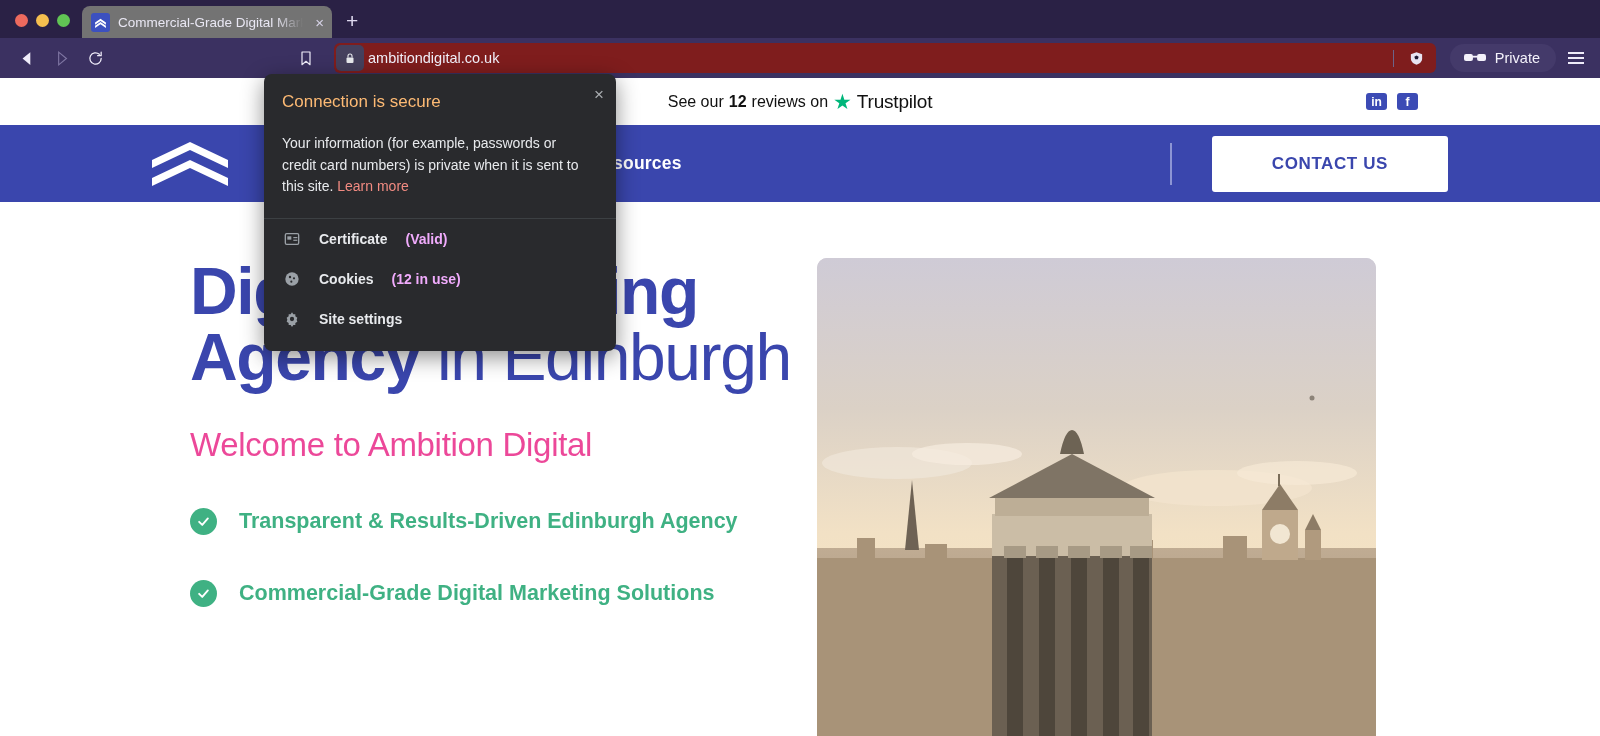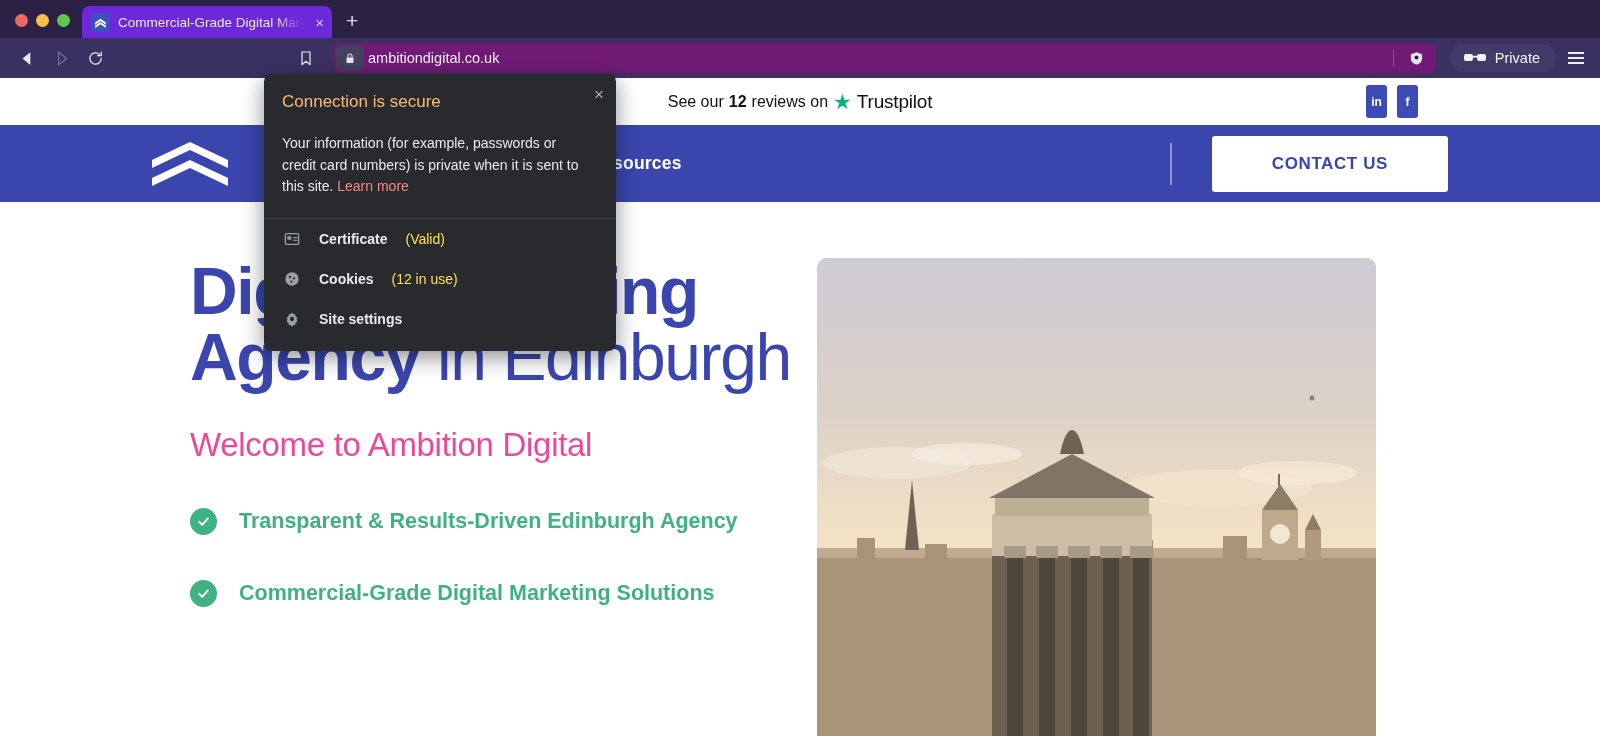--- a/index.html
+++ b/index.html
@@ -18,21 +18,21 @@
     position: relative;
   }
   .traffic { display: flex; align-items: center; gap: 8px; padding: 0 12px 11px 5px; }
   .dot { width: 13px; height: 13px; border-radius: 50%; }
   .dot.red { background: #ed6a5e; }
   .dot.yellow { background: #f5bf4f; }
   .dot.green { background: #61c554; }
 
   .tab {
     height: 32px; width: 250px; border-radius: 8px 8px 0 0;
-    background: #6d28d9; display: flex; align-items: center;
+    background: #737373; display: flex; align-items: center;
     padding: 0 8px 0 9px; gap: 8px; position: relative; overflow: hidden;
   }
   .favicon {
     width: 19px; height: 19px; border-radius: 3px; background: #3c50bf;
     display: flex; align-items: center; justify-content: center; flex: 0 0 auto;
   }
   .tab-title {
     color: #e9e7f3; font-size: 13.5px; white-space: nowrap; overflow: hidden;
     flex: 1 1 auto;
     -webkit-mask-image: linear-gradient(to right, #000 84%, transparent 99%);
@@ -49,21 +49,21 @@
   .navbar {
     height: 40px; background: #3b3161;
     display: flex; align-items: center; gap: 0; padding: 0 10px;
   }
   .navbtn {
     width: 34px; height: 30px; display: flex; align-items: center; justify-content: center;
     color: #efecf9;
   }
   .navbtn.dim { color: #7f76a3; }
   .urlbar {
-    flex: 1 1 auto; height: 30px; background: #701a75; border-radius: 6px;
+    flex: 1 1 auto; height: 30px; background: #7f1d1d; border-radius: 6px;
     display: flex; align-items: center; margin: 0 6px 0 10px;
     position: relative; padding-right: 8px;
   }
   .lockbox {
     width: 28px; height: 26px; margin: 0 4px 0 2px; border-radius: 5px;
     background: #45405d; display: flex; align-items: center; justify-content: center;
     flex: 0 0 auto;
   }
   .url-text { color: #f2f0fa; font-size: 14.5px; flex: 1 1 auto; }
   .url-sep { width: 1px; height: 17px; background: #6c6489; margin-right: 12px; }
@@ -83,21 +83,21 @@
   .topbar {
     height: 47px; background: #ffffff; display: flex; align-items: center;
     justify-content: center; position: relative;
   }
   .trustpilot { font-size: 16px; color: #111; display: flex; align-items: center; gap: 5px; }
   .trustpilot b { font-weight: 700; }
   .tp-star { color: #00b67a; font-size: 21px; line-height: 1; }
   .tp-name { font-size: 19px; color: #111; letter-spacing: -0.2px; }
   .socials { position: absolute; right: 182px; display: flex; gap: 10px; }
   .soc {
-    width: 21px; height: 33px; border-radius: 3px; background: #3c4bb5;
+    width: 21px; height: 17px; border-radius: 3px; background: #3c4bb5;
     display: flex; align-items: center; justify-content: center;
     color: #fff; font-size: 12px; font-weight: 700;
   }
 
   .sitenav {
     height: 77px; background: #3a46ad; display: flex; align-items: center;
     padding: 0 0 0 150px; position: relative;
   }
   .logo { width: 80px; height: 48px; position: relative; flex: 0 0 auto; }
   .navlinks { display: flex; gap: 48px; margin-left: 80px; }
@@ -146,21 +146,21 @@
   .popup-close {
     position: absolute; right: 12px; top: 12px; color: #a9acb0; font-size: 17px; line-height: 1;
   }
   .popup-head { padding: 18px 26px 20px 18px; border-bottom: 1px solid #3c4043; }
   .popup-title { color: #fdba74; font-size: 17px; font-weight: 400; margin-bottom: 21px; }
   .popup-body { font-size: 14px; line-height: 1.55; color: #e8eaed; }
   .popup-link { color: #f28b82; margin-top: 8px; }
   .popup-row { display: flex; align-items: center; gap: 18px; padding: 12px 18px 12px 18px; font-size: 14px; }
   .popup-row .pi { width: 19px; display: flex; justify-content: center; color: #9aa0a6; }
   .popup-row b { font-weight: 600; color: #e8eaed; }
-  .popup-row span.meta { color: #fde047; font-weight: 400; }
+  .popup-row span.meta { color: #f0abfc; font-weight: 700; }
 </style>
 </head>
 <body>
 
 <div class="browser">
 
   <div class="tabstrip">
     <div class="traffic">
       <span class="dot red"></span>
       <span class="dot yellow"></span>

